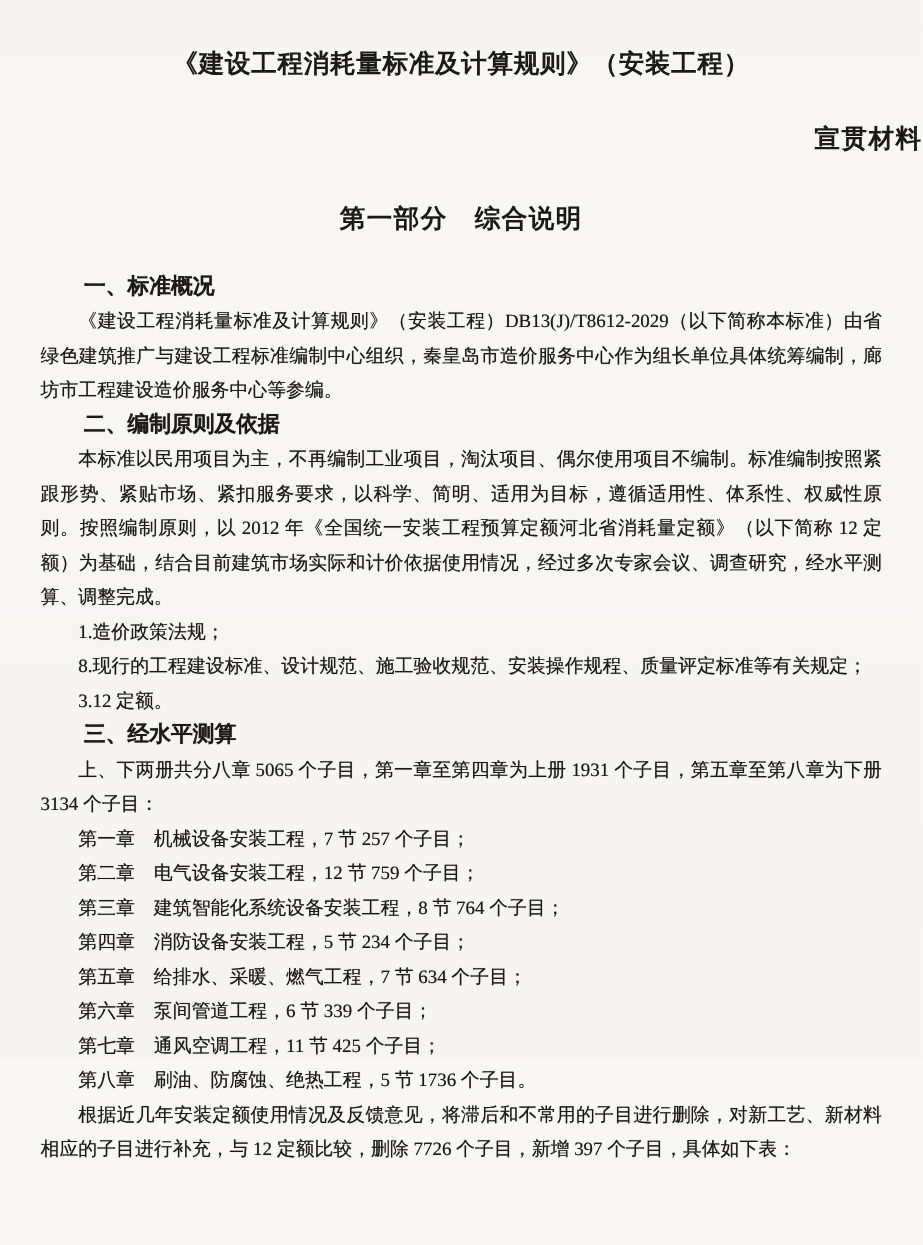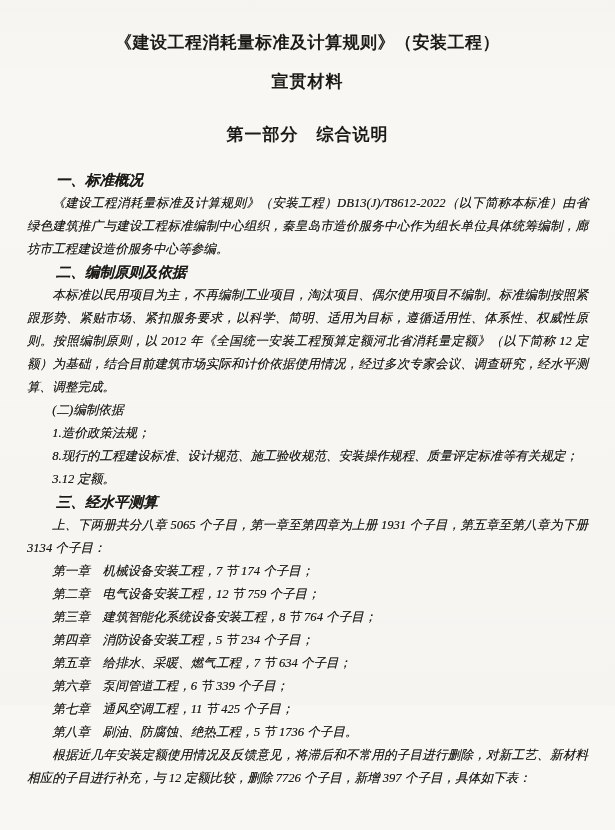--- a/index.html
+++ b/index.html
@@ -28,44 +28,44 @@
     text-align: center;
     font-family: "Liberation Sans", sans-serif;
     font-weight: bold;
   }
   .doc-title {
     font-size: 17px;
     line-height: 19px;
     letter-spacing: 0.5px;
   }
   .doc-subtitle {
-    margin-top: 20px;
+    margin-top: 31px;
     font-size: 17px;
     line-height: 19px;
     letter-spacing: 1px;
+    text-align: right;
   }
   .part-heading {
     margin-top: 34px;
     font-size: 17px;
     line-height: 19px;
     letter-spacing: 1px;
   }
   .content {
     margin-top: 25px;
     padding: 0 27px;
     font-size: 12.6px;
     line-height: 23px;
     text-align: justify;
     
     text-shadow: 0 0 0.5px rgba(20,16,12,0.6);
   }
   .content p {
     margin: 0;
     text-indent: 2em;
-    font-style: italic;
   }
   .sec-h {
     font-family: "Liberation Sans", sans-serif;
     font-weight: bold;
     font-size: 14.5px;
   }
 </style>
 </head>
 <body>
 
@@ -73,32 +73,31 @@
 
   <header class="titles">
     <div class="doc-title">《建设工程消耗量标准及计算规则》（安装工程）</div>
     <div class="doc-subtitle">宣贯材料</div>
     <div class="part-heading">第一部分　综合说明</div>
   </header>
 
   <main class="content">
 
     <p class="sec-h">一、标准概况</p>
-    <p>《建设工程消耗量标准及计算规则》（安装工程）DB13(J)/T8612-2022（以下简称本标准）由省绿色建筑推广与建设工程标准编制中心组织，秦皇岛市造价服务中心作为组长单位具体统筹编制，廊坊市工程建设造价服务中心等参编。</p>
+    <p>《建设工程消耗量标准及计算规则》（安装工程）DB13(J)/T8612-2029（以下简称本标准）由省绿色建筑推广与建设工程标准编制中心组织，秦皇岛市造价服务中心作为组长单位具体统筹编制，廊坊市工程建设造价服务中心等参编。</p>
 
     <p class="sec-h">二、编制原则及依据</p>
     <p>本标准以民用项目为主，不再编制工业项目，淘汰项目、偶尔使用项目不编制。标准编制按照紧跟形势、紧贴市场、紧扣服务要求，以科学、简明、适用为目标，遵循适用性、体系性、权威性原则。按照编制原则，以 2012 年《全国统一安装工程预算定额河北省消耗量定额》（以下简称 12 定额）为基础，结合目前建筑市场实际和计价依据使用情况，经过多次专家会议、调查研究，经水平测算、调整完成。</p>
-    <p>(二)编制依据</p>
     <p>1.造价政策法规；</p>
     <p>8.现行的工程建设标准、设计规范、施工验收规范、安装操作规程、质量评定标准等有关规定；</p>
     <p>3.12 定额。</p>
 
     <p class="sec-h">三、经水平测算</p>
     <p>上、下两册共分八章 5065 个子目，第一章至第四章为上册 1931 个子目，第五章至第八章为下册 3134 个子目：</p>
-    <p>第一章　机械设备安装工程，7 节 174 个子目；</p>
+    <p>第一章　机械设备安装工程，7 节 257 个子目；</p>
     <p>第二章　电气设备安装工程，12 节 759 个子目；</p>
     <p>第三章　建筑智能化系统设备安装工程，8 节 764 个子目；</p>
     <p>第四章　消防设备安装工程，5 节 234 个子目；</p>
     <p>第五章　给排水、采暖、燃气工程，7 节 634 个子目；</p>
     <p>第六章　泵间管道工程，6 节 339 个子目；</p>
     <p>第七章　通风空调工程，11 节 425 个子目；</p>
     <p>第八章　刷油、防腐蚀、绝热工程，5 节 1736 个子目。</p>
     <p>根据近几年安装定额使用情况及反馈意见，将滞后和不常用的子目进行删除，对新工艺、新材料相应的子目进行补充，与 12 定额比较，删除 7726 个子目，新增 397 个子目，具体如下表：</p>
 
   </main>

